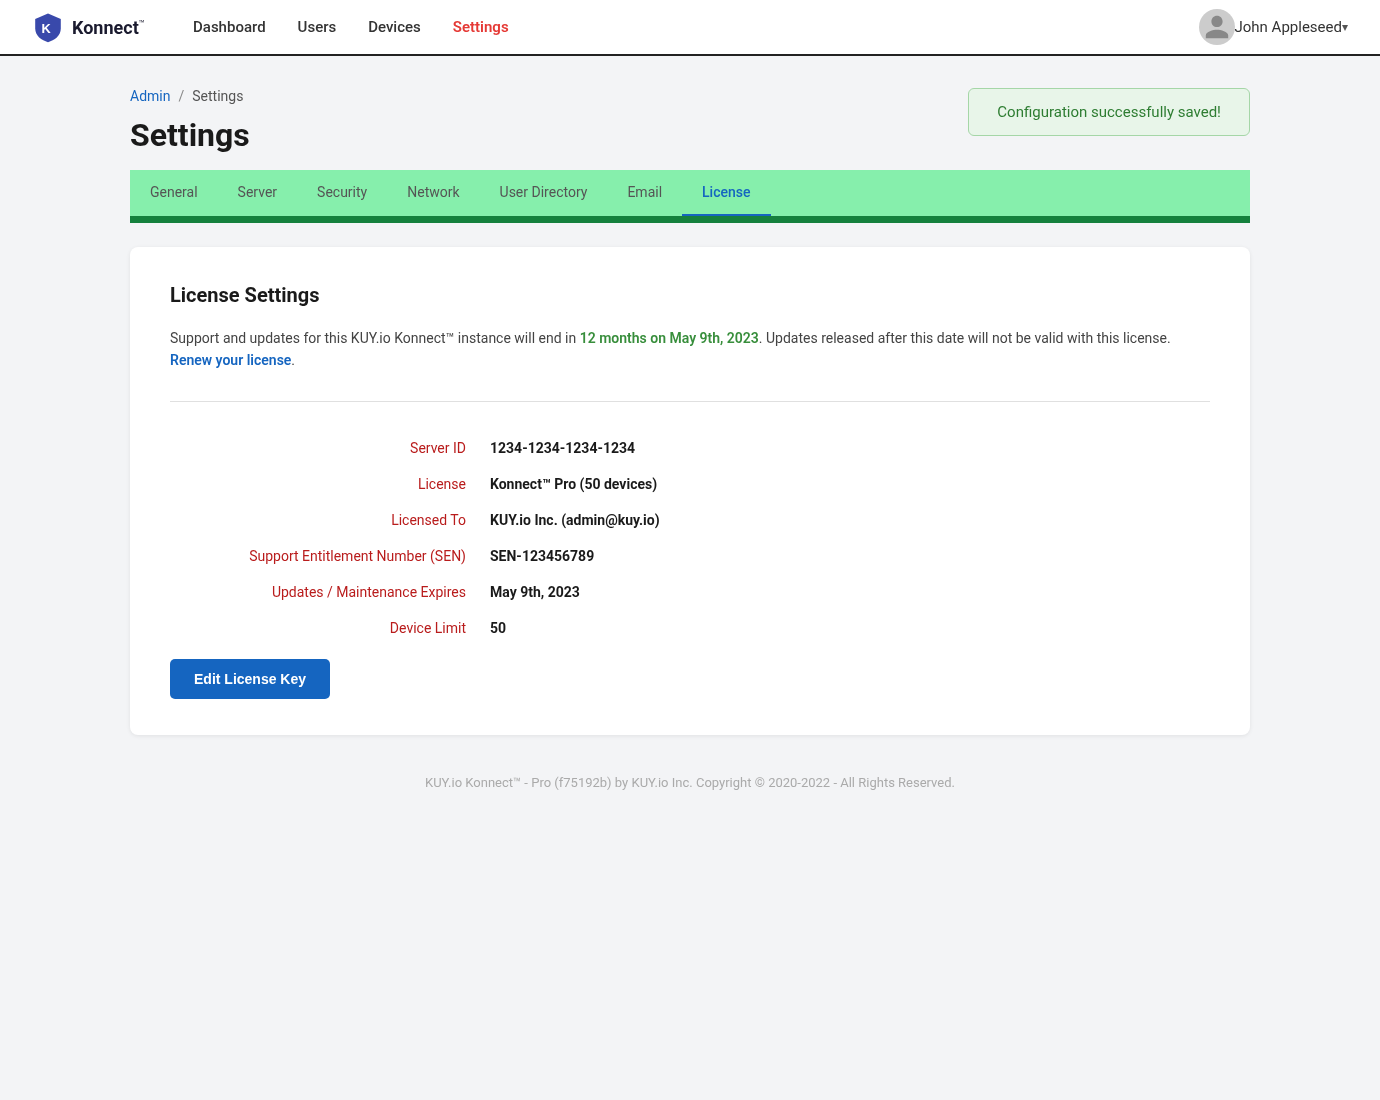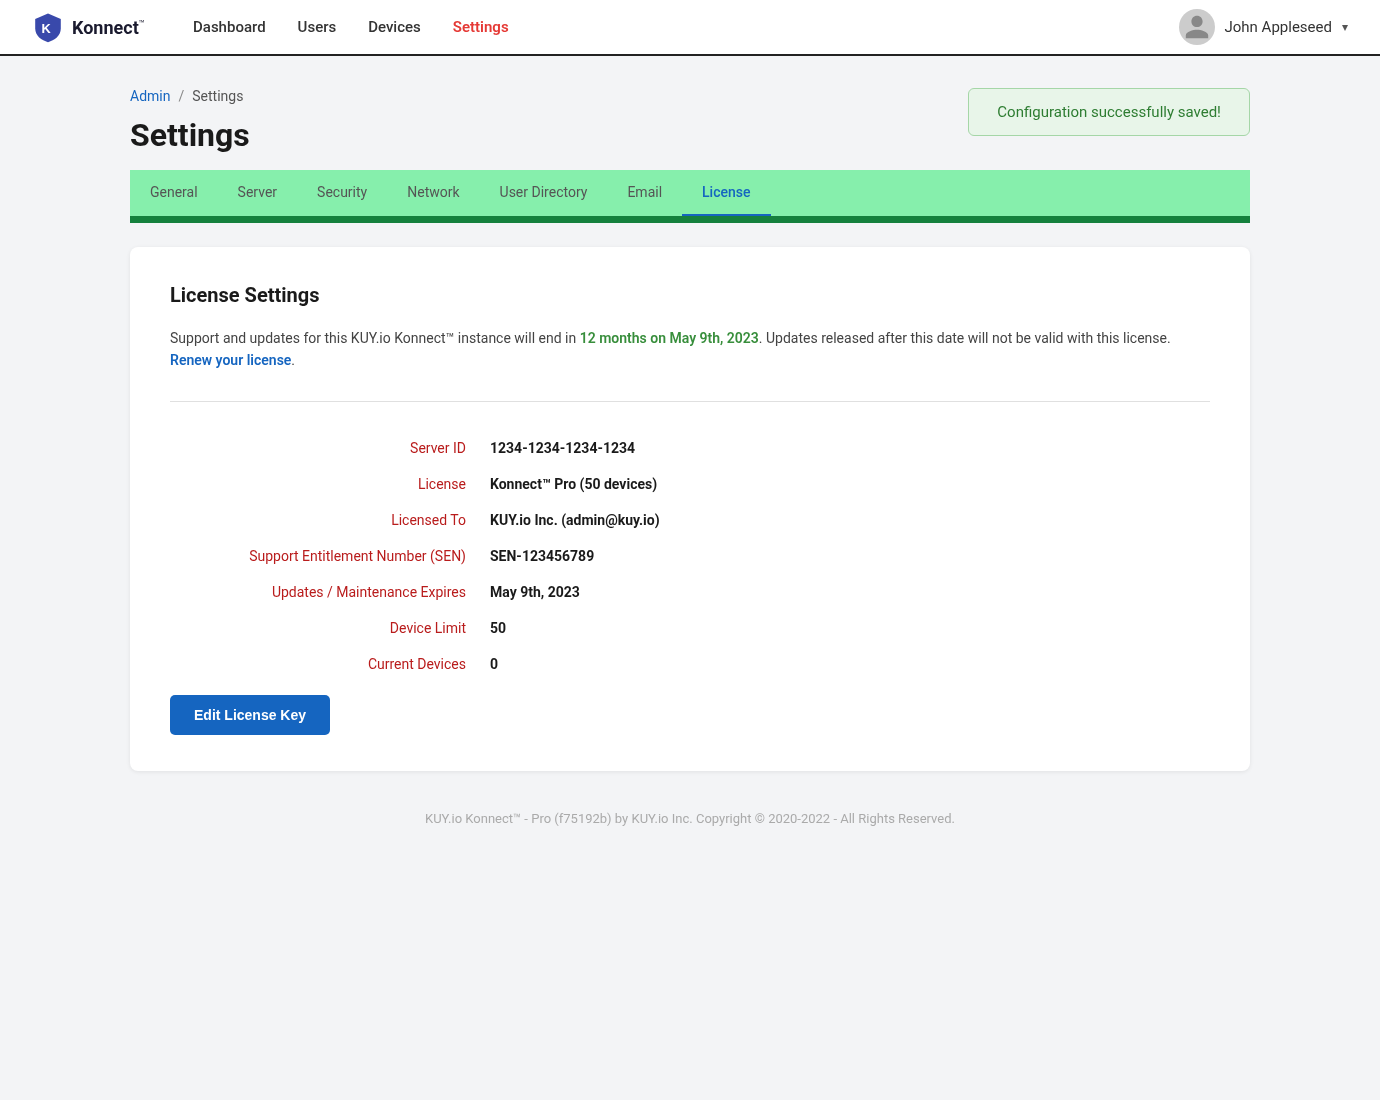--- a/index.html
+++ b/index.html
@@ -51,21 +51,20 @@
       font-weight: 500;
       padding: 18px 0;
     }
     .nav-link.active {
       color: #e53935;
       font-weight: 600;
     }
     .nav-user {
       display: flex;
       align-items: center;
-      gap: 10px;
       cursor: pointer;
     }
     .avatar-circle {
       width: 36px;
       height: 36px;
       border-radius: 50%;
       background: #ccc;
       display: flex;
       align-items: center;
       justify-content: center;
@@ -335,24 +334,20 @@
       <div class="info-row">
         <div class="info-label">Updates / Maintenance Expires</div>
         <div class="info-value">May 9th, 2023</div>
       </div>
 
       <div class="info-row">
         <div class="info-label">Device Limit</div>
         <div class="info-value">50</div>
       </div>
 
-      <div class="info-row">
-        <div class="info-label">Current Devices</div>
-        <div class="info-value">0</div>
-      </div>
 
     </div>
 
     <button class="edit-btn">Edit License Key</button>
   </div>
 
   <div class="footer">
     <span>
       <a href="#">KUY.io Konnect™</a><span> - Pro (f75192b) by </span><a href="#">KUY.io Inc</a><span>. Copyright © 2020-2022 - All Rights Reserved.</span>
     </span>

